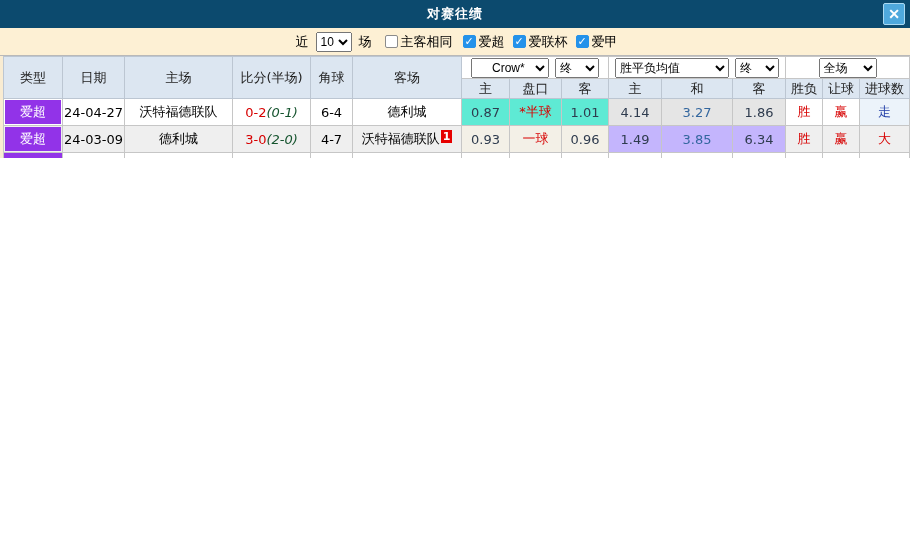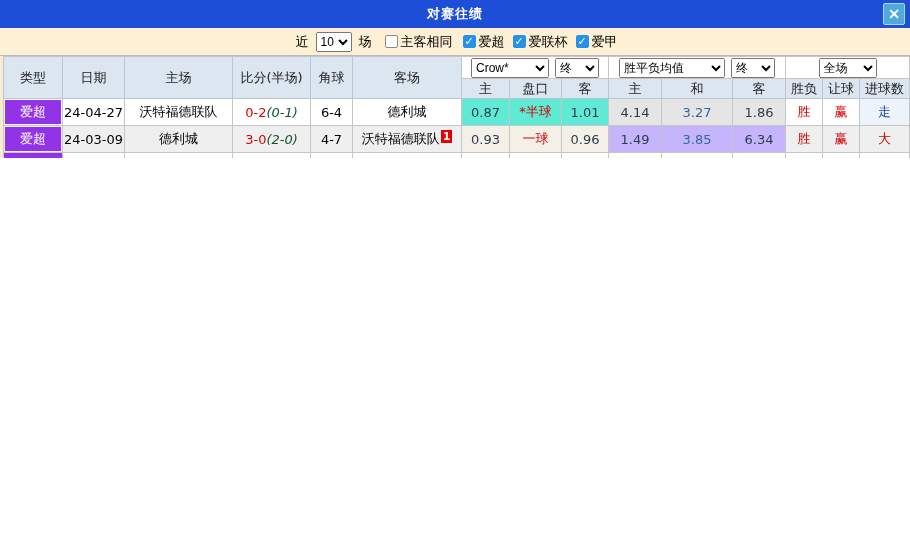--- a/index.html
+++ b/index.html
@@ -2,21 +2,21 @@
 <html><head>
 <meta charset="utf-8">
 <style>
   * { margin:0; padding:0; box-sizing:border-box; }
   html,body { width:910px; height:540px; background:#ffffff; font-family:"DejaVu Sans", sans-serif; overflow:hidden; }
 
   .dialog { width:910px; position:relative; }
 
   
   .titlebar {
-    height:28px; background:#1d4ed8; position:relative;
+    height:28px; background:#0c4a6e; position:relative;
     display:flex; align-items:center; justify-content:center;
   }
   .titlebar .title { color:#ffffff; font-size:13px; font-weight:bold; letter-spacing:1px; }
   .close-btn {
     position:absolute; right:5px; top:3px; width:22px; height:22px;
     background:#4fa9dd; border:1px solid #a9d9f2; border-radius:2px;
     color:#ffffff; font-size:14px; font-weight:bold; line-height:18px;
     text-align:center; cursor:pointer; padding:0;
   }
 
@@ -42,23 +42,23 @@
 
   
   .table-wrap { border-left:3px solid #f9ecd2; width:906px; }
   table { border-collapse:collapse; table-layout:fixed; width:903px; font-size:13px; }
   th, td { border:1px solid #c6c6c6; text-align:center; overflow:hidden; white-space:nowrap; }
   thead th { background:#dce6f1; font-weight:normal; color:#222; border-color:#bcc6d2; }
   tr.hrow-a { height:22px; }
   tr.hrow-b { height:20px; }
   tr.hrow-a th.sel-cell { background:#ffffff; border-color:#c6c6c6; }
   .sel-cell select { font-size:12px; height:20px; margin:0 3px; vertical-align:middle; }
-  .sel-bk { width:78px; }
+  .sel-bk { width:78px;padding-left:16px; }
   .sel-time { width:44px; }
-  .sel-eu { width:106px; }
+  .sel-eu { width:114px; }
   .sel-scope { width:58px; }
 
   tbody tr.data { height:27px; }
   tbody tr.r0 td { background:#ffffff; }
   tbody tr.r1 td { background:#efefef; }
   tbody tr.r0 td.az { background:#5eead4; }
   tbody tr.r1 td.az { background:#f3f0e7; }
   tbody tr.r0 td.eu { background:#e5e5e5; }
   tbody tr.r1 td.eu { background:#c4b5fd; }
   tbody tr.r0 td.tint-blue { background:#ecf3fa; }

